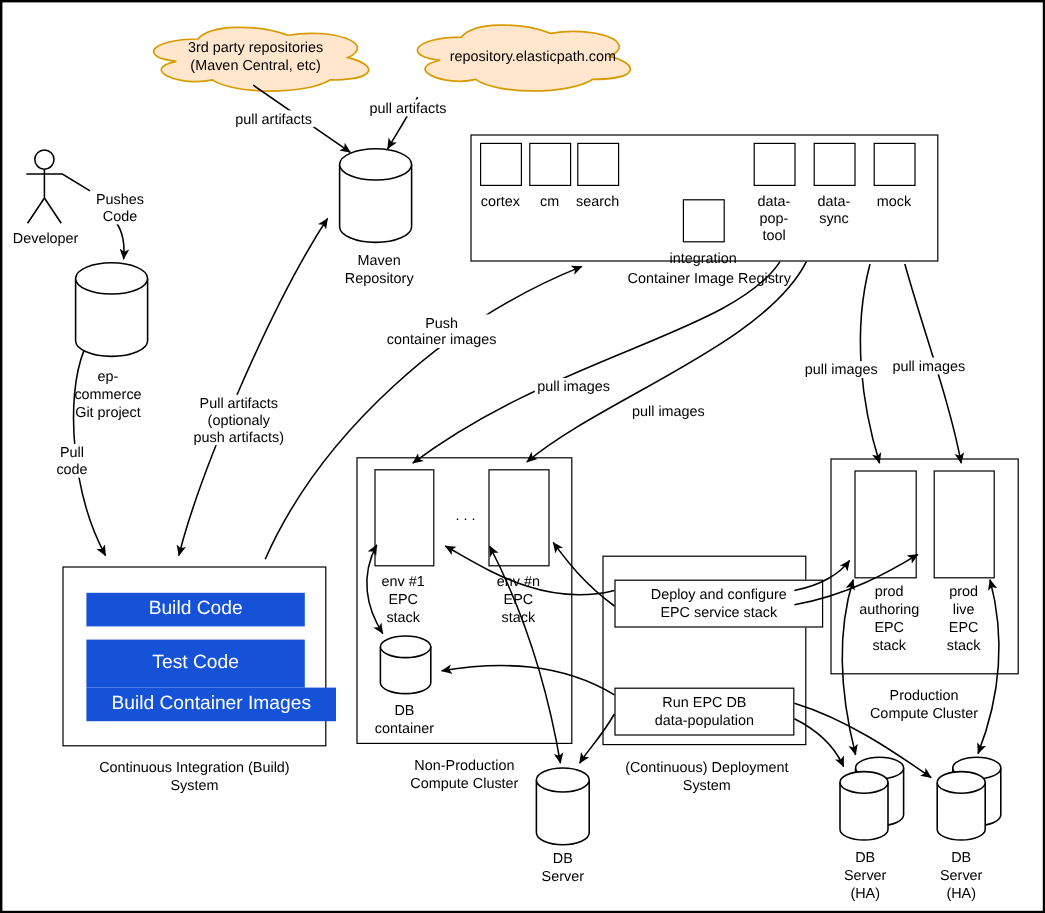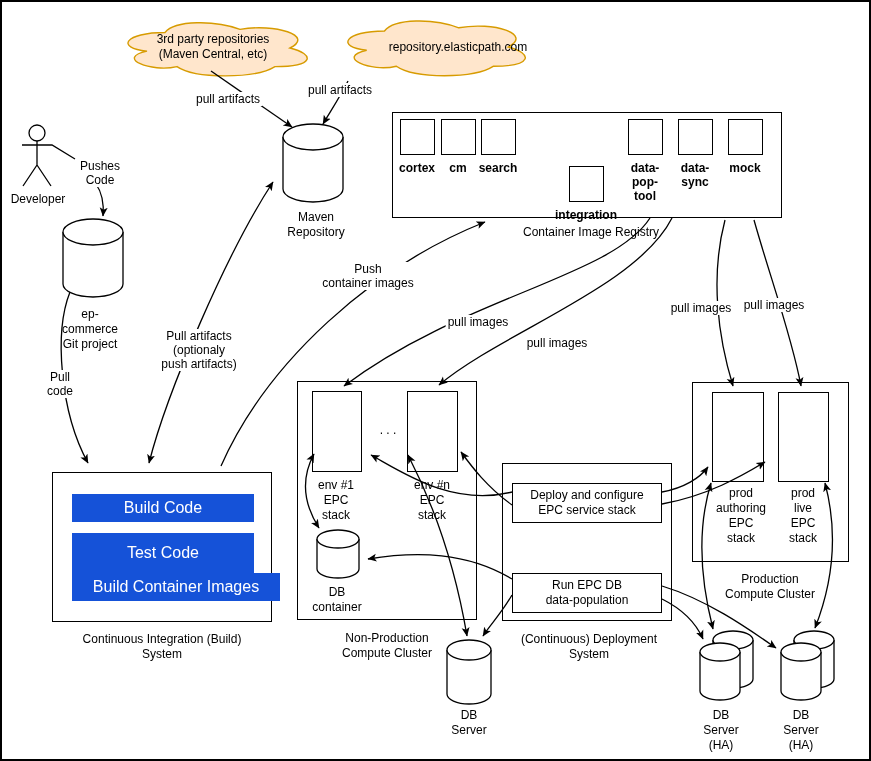--- a/index.html
+++ b/index.html
@@ -15,21 +15,21 @@
     display:flex;align-items:center;justify-content:center;text-align:center;
     font-size:12px;line-height:15px;white-space:pre-line;}
   .btn{position:absolute;background:var(--blue,#1552D8);color:#fff;box-sizing:border-box;
     display:flex;align-items:center;justify-content:center;font-size:16px;}
   .nlabel{position:absolute;transform:translate(-50%,-50%);text-align:center;
     font-size:12px;line-height:15px;white-space:pre-line;}
   .elabel{position:absolute;transform:translate(-50%,-50%);text-align:center;
     font-size:12px;line-height:14px;white-space:pre-line;background:#fff;padding:0 2px;}
   .cloudtext{position:absolute;transform:translate(-50%,-50%);text-align:center;
     font-size:12px;line-height:15px;white-space:pre-line;}
-  .regitem{position:absolute;width:80px;text-align:center;font-weight:bold;}
+  .regitem{position:absolute;width:80px;text-align:center;}
   .regsq{width:33px;height:34px;border:1px solid #000;margin:0 auto;background:#fff;}
   .reglabel{margin-top:6px;font-size:12px;line-height:14px;white-space:pre-line;}
 </style>
 </head>
 <body>
 
 <div class="canvas">
 
   <svg class="layer" width="871" height="761" viewBox="0 0 871 761">
     <g stroke-width="1.4" fill="#FFE6CC" stroke="#D79B00">
@@ -76,21 +76,21 @@
         <circle cx="35" cy="131" r="8"></circle>
         <path fill="none" d="M35,139 V163 M20,143 H50 L73,157 M35,163 L21,184 M35,163 L49,184"></path>
       </g>
     </g>
   </svg>
 
   <div class="layer">
 
     <div class="cloudtext" style="left:211px;top:45px;">3rd party repositories
 (Maven Central, etc)</div>
-    <div class="cloudtext" style="left:434px;top:45px;padding-left:44px;">repository.elasticpath.com</div>
+    <div class="cloudtext" style="left:420px;top:45px;padding-left:44px;">repository.elasticpath.com</div>
 
     <div class="nlabel" style="left:36px;top:197px;">Developer</div>
     <div class="nlabel" style="left:88px;top:327px;">ep-
 commerce
 Git project</div>
     <div class="nlabel" style="left:314px;top:223px;">Maven
 Repository</div>
 
     <div class="box" style="left:390px;top:110px;width:390px;height:106px;"></div>
     <div class="nlabel" style="left:589px;top:230px;">Container Image Registry</div>
@@ -142,21 +142,21 @@
 stack</div>
     <div class="nlabel" style="left:430px;top:498px;">env #n
 EPC
 stack</div>
     <div class="nlabel" style="left:335px;top:598px;">DB
 container</div>
     <div class="nlabel" style="left:385px;top:644px;">Non-Production
 Compute Cluster</div>
 
     <div class="box" style="left:500px;top:461px;width:170px;height:158px;"></div>
-    <div class="innerbox" style="left:510px;top:481px;width:150px;height:40px;">Deploy and configure
+    <div class="innerbox" style="left:510px;top:481px;width:174px;height:40px;">Deploy and configure
 EPC service stack</div>
     <div class="innerbox" style="left:510px;top:571px;width:150px;height:40px;">Run EPC DB
 data-population</div>
     <div class="nlabel" style="left:587px;top:645px;">(Continuous) Deployment
 System</div>
 
     <div class="box" style="left:690px;top:380px;width:157px;height:180px;"></div>
     <div class="box" style="left:710px;top:390px;width:52px;height:90px;background:#fff;"></div>
     <div class="box" style="left:776px;top:390px;width:51px;height:90px;background:#fff;"></div>
     <div class="nlabel" style="left:739px;top:514px;">prod

